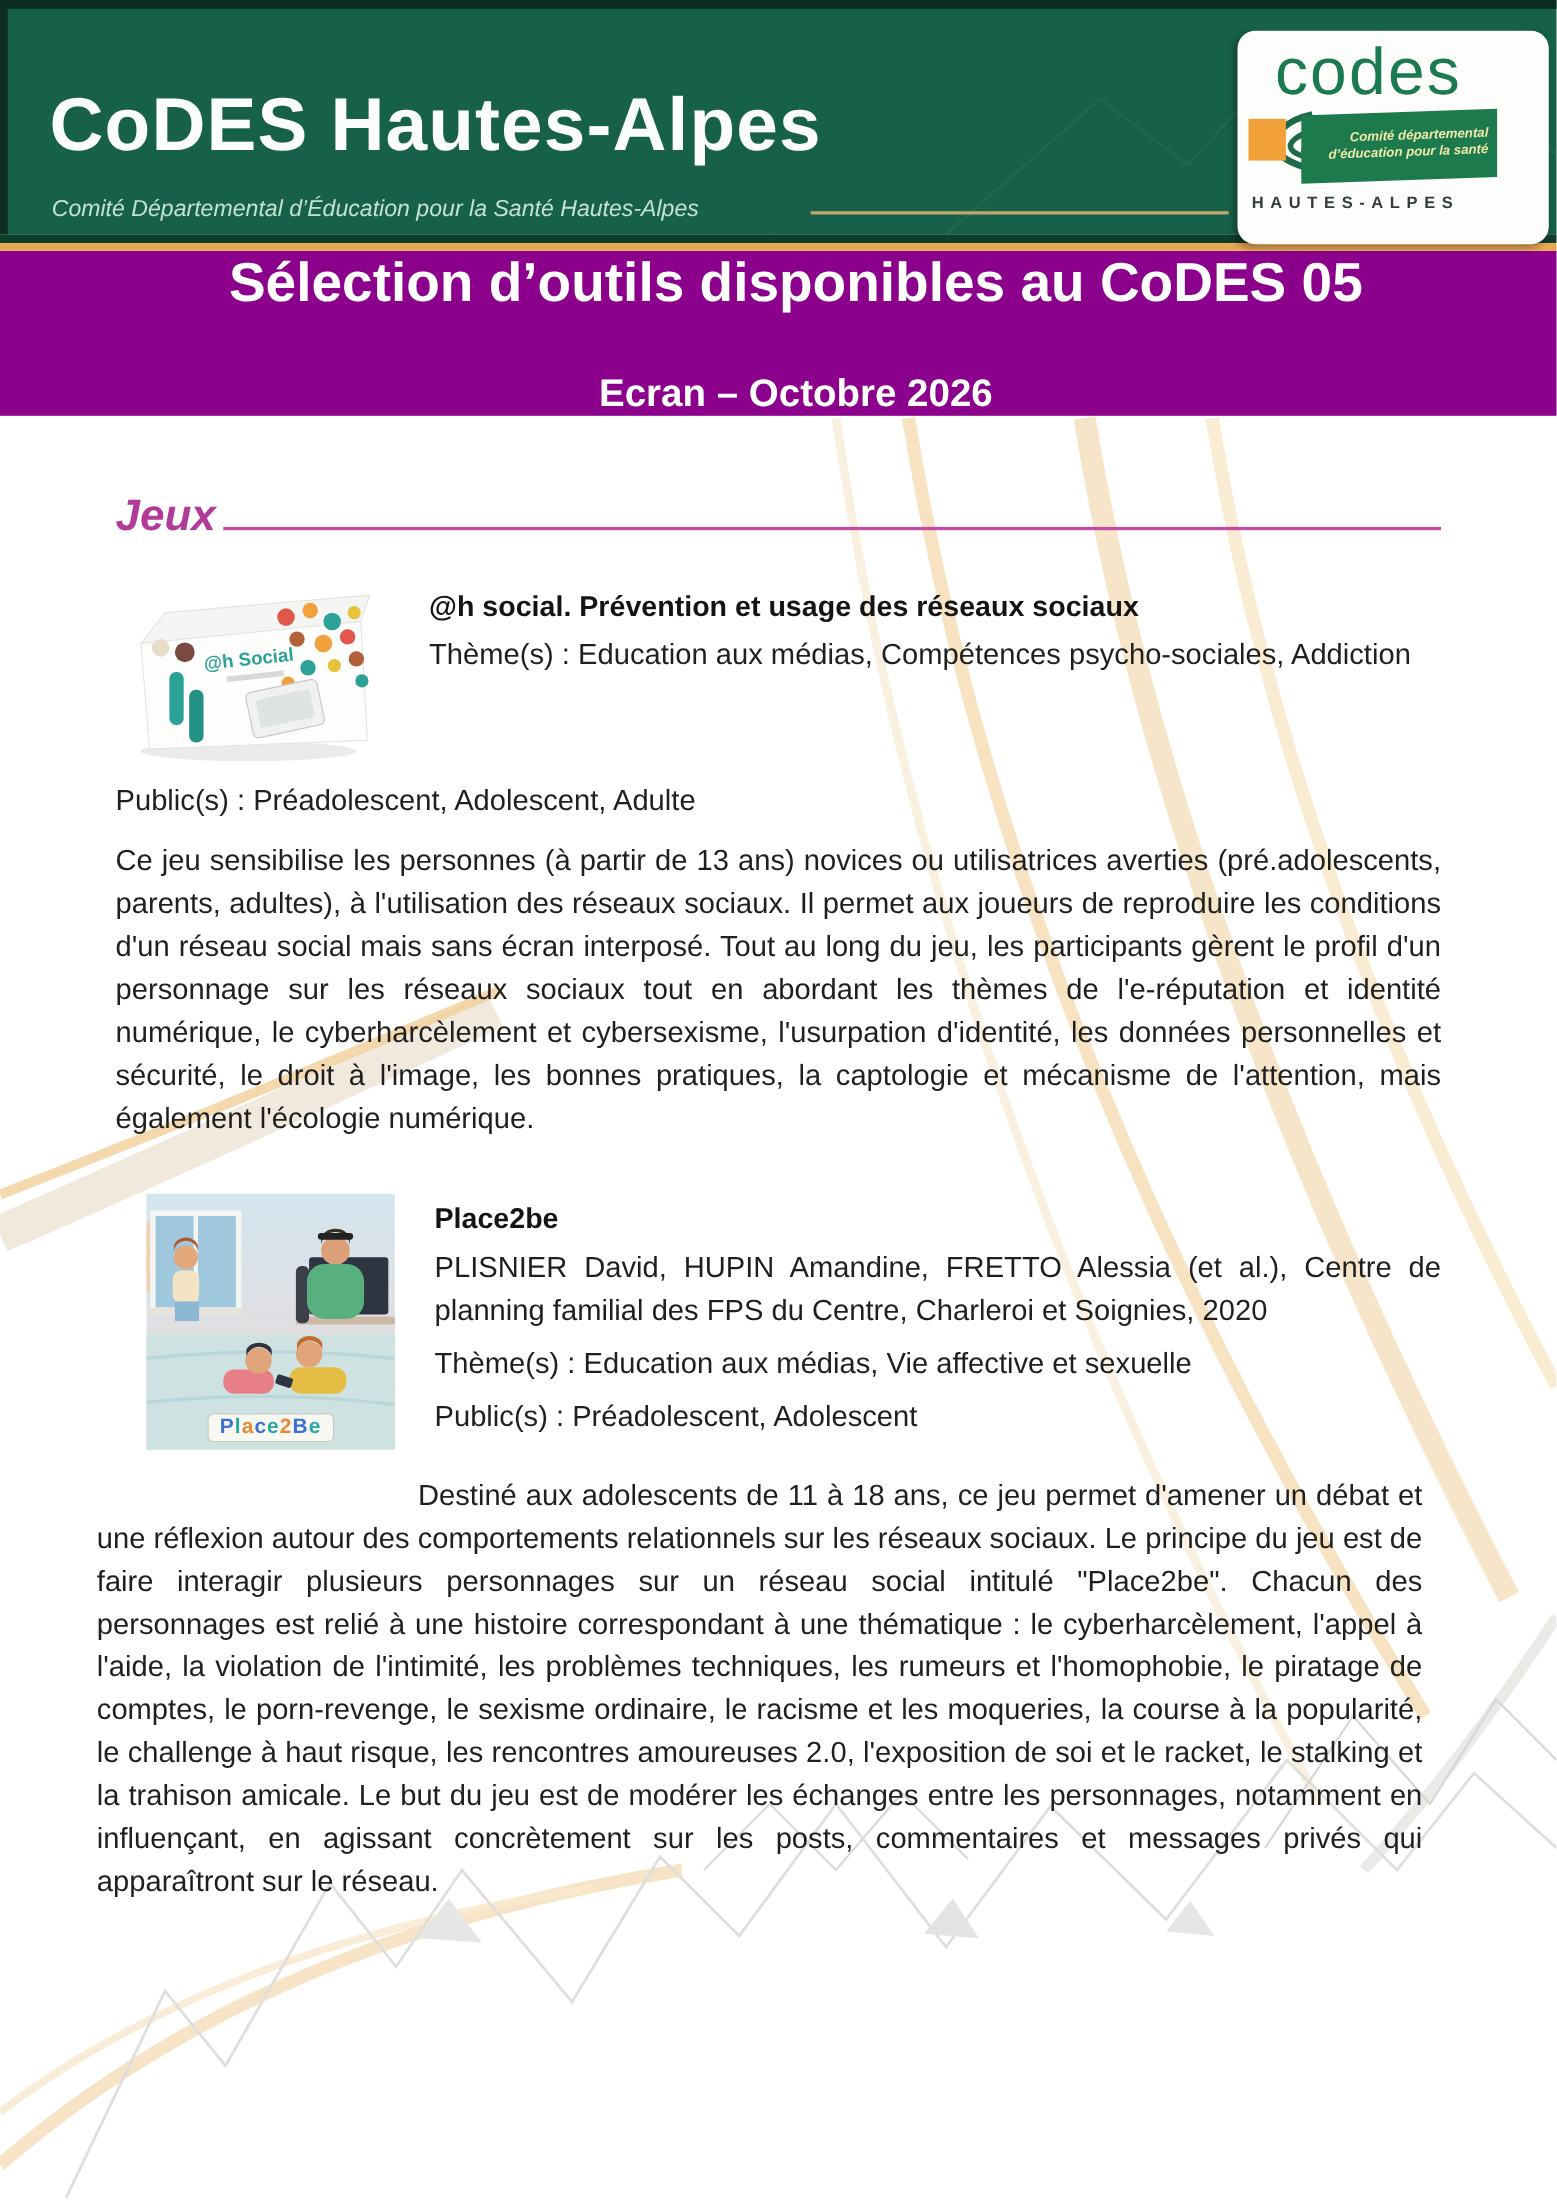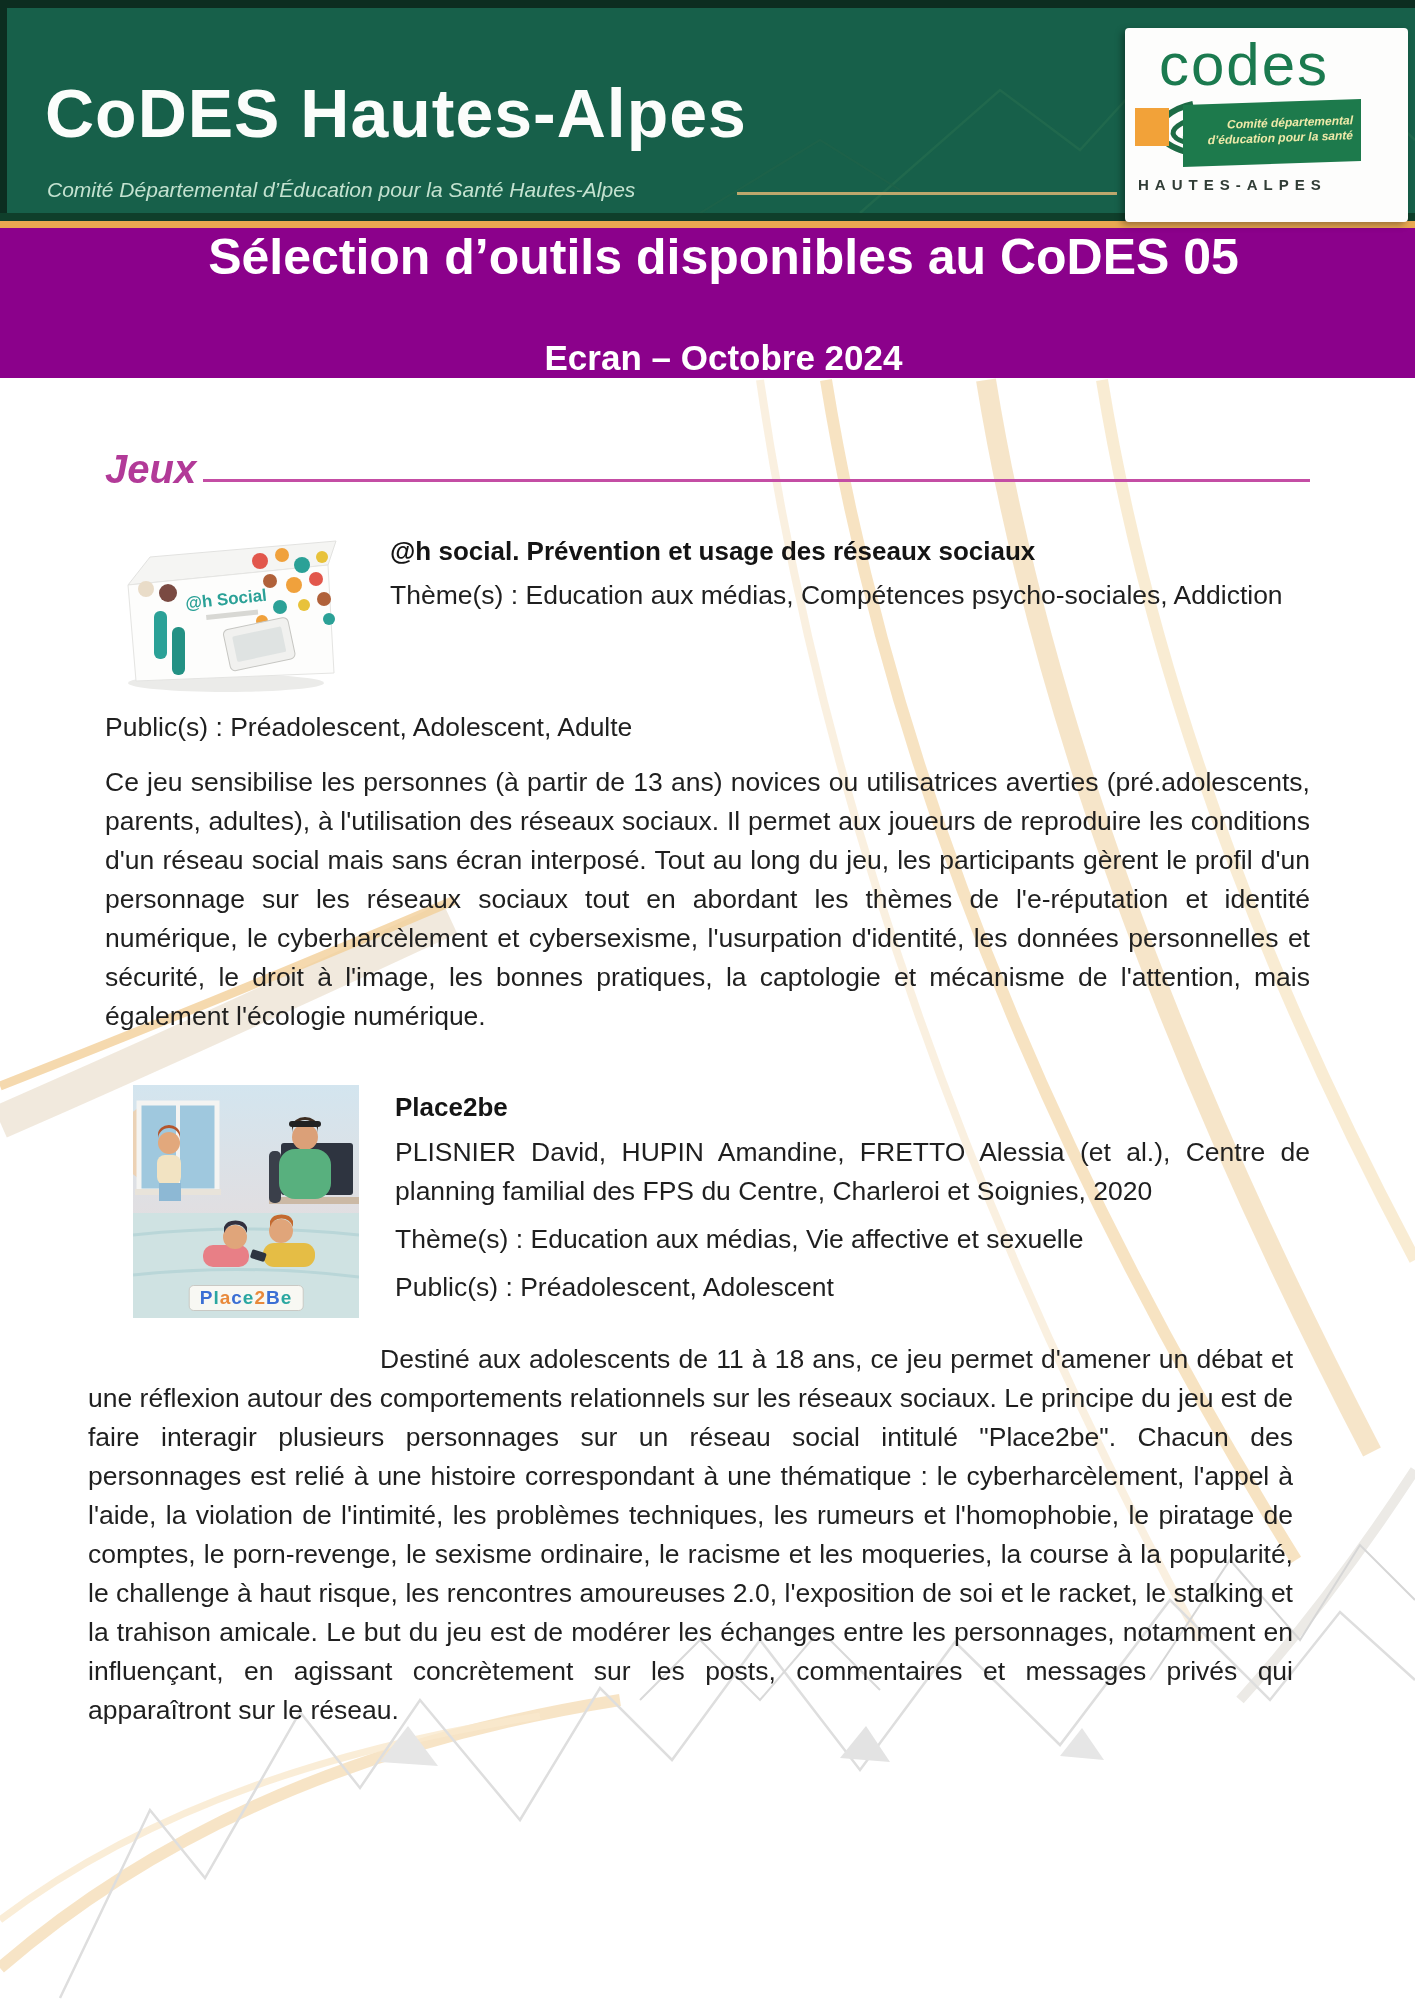--- a/index.html
+++ b/index.html
@@ -13,21 +13,21 @@
   .left-strip{position:absolute;left:0;top:0;width:7px;height:213px;background:#0c2d20;z-index:3;}
   .org-name{position:absolute;left:45px;top:74px;font-size:68px;font-weight:bold;color:#fbfdfb;
             letter-spacing:1px;z-index:2;white-space:nowrap;}
   .org-subtitle{position:absolute;left:47px;top:178px;font-size:21px;font-style:italic;
             color:#c4e2d0;z-index:2;white-space:nowrap;}
   .subtitle-line{position:absolute;left:737px;top:192px;width:380px;height:3px;background:#bda76d;z-index:2;}
   .dark-strip{position:absolute;left:0;top:213px;width:100%;height:8px;background:#0f3f2b;z-index:2;}
   .orange-line{position:absolute;left:0;top:221px;width:100%;height:7px;background:#e9a851;z-index:2;}
   
   .logo-card{position:absolute;left:1125px;top:28px;width:283px;height:194px;background:#fdfdfc;
-             border-radius:4px;z-index:5;box-shadow:-3px 3px 7px rgba(0,0,0,.35);}
+             border-radius:16px;z-index:5;box-shadow:-3px 3px 7px rgba(0,0,0,.35);}
   .logo-codes{position:absolute;left:34px;top:2px;font-size:60px;font-weight:500;color:#1b7a4f;
               letter-spacing:2px;}
   .logo-orange{position:absolute;left:10px;top:80px;width:34px;height:38px;background:#f2a239;}
   .logo-swoosh{position:absolute;left:6px;top:72px;}
   .logo-green-box{position:absolute;left:58px;top:74px;width:178px;height:62px;background:#1d7a4c;
                   transform:skewY(-2deg);}
   .logo-tagline{position:absolute;right:8px;top:14px;text-align:right;font-size:12px;font-weight:bold;
                 font-style:italic;color:#efe9a9;line-height:15px;}
   .logo-region{position:absolute;left:13px;top:148px;font-size:15px;font-weight:bold;
                letter-spacing:6px;color:#313d36;}
@@ -106,21 +106,21 @@
       <div class="logo-tagline">
         <div>Comité départemental</div>
         <div>d’éducation pour la santé</div>
       </div>
     </div>
     <div class="logo-region">HAUTES-ALPES</div>
   </div>
 
   <div class="purple-banner">
     <div class="banner-title">Sélection d’outils disponibles au CoDES 05</div>
-    <div class="banner-subtitle">Ecran – Octobre 2024</div>
+    <div class="banner-subtitle">Ecran – Octobre 2026</div>
   </div>
 
   <div class="jeux-head">Jeux</div>
   <div class="jeux-line"></div>
 
   <div class="abs thumb1">
     <svg width="232" height="172" viewBox="0 0 232 172">
       <ellipse cx="116" cy="160" rx="98" ry="9" fill="#ebebe9"></ellipse>
       <polygon points="18,62 40,34 226,18 218,42" fill="#f5f5f3" stroke="#e2e2e0"></polygon>
       <polygon points="18,62 218,42 224,150 26,158" fill="#fdfdfc" stroke="#e4e4e2"></polygon>

